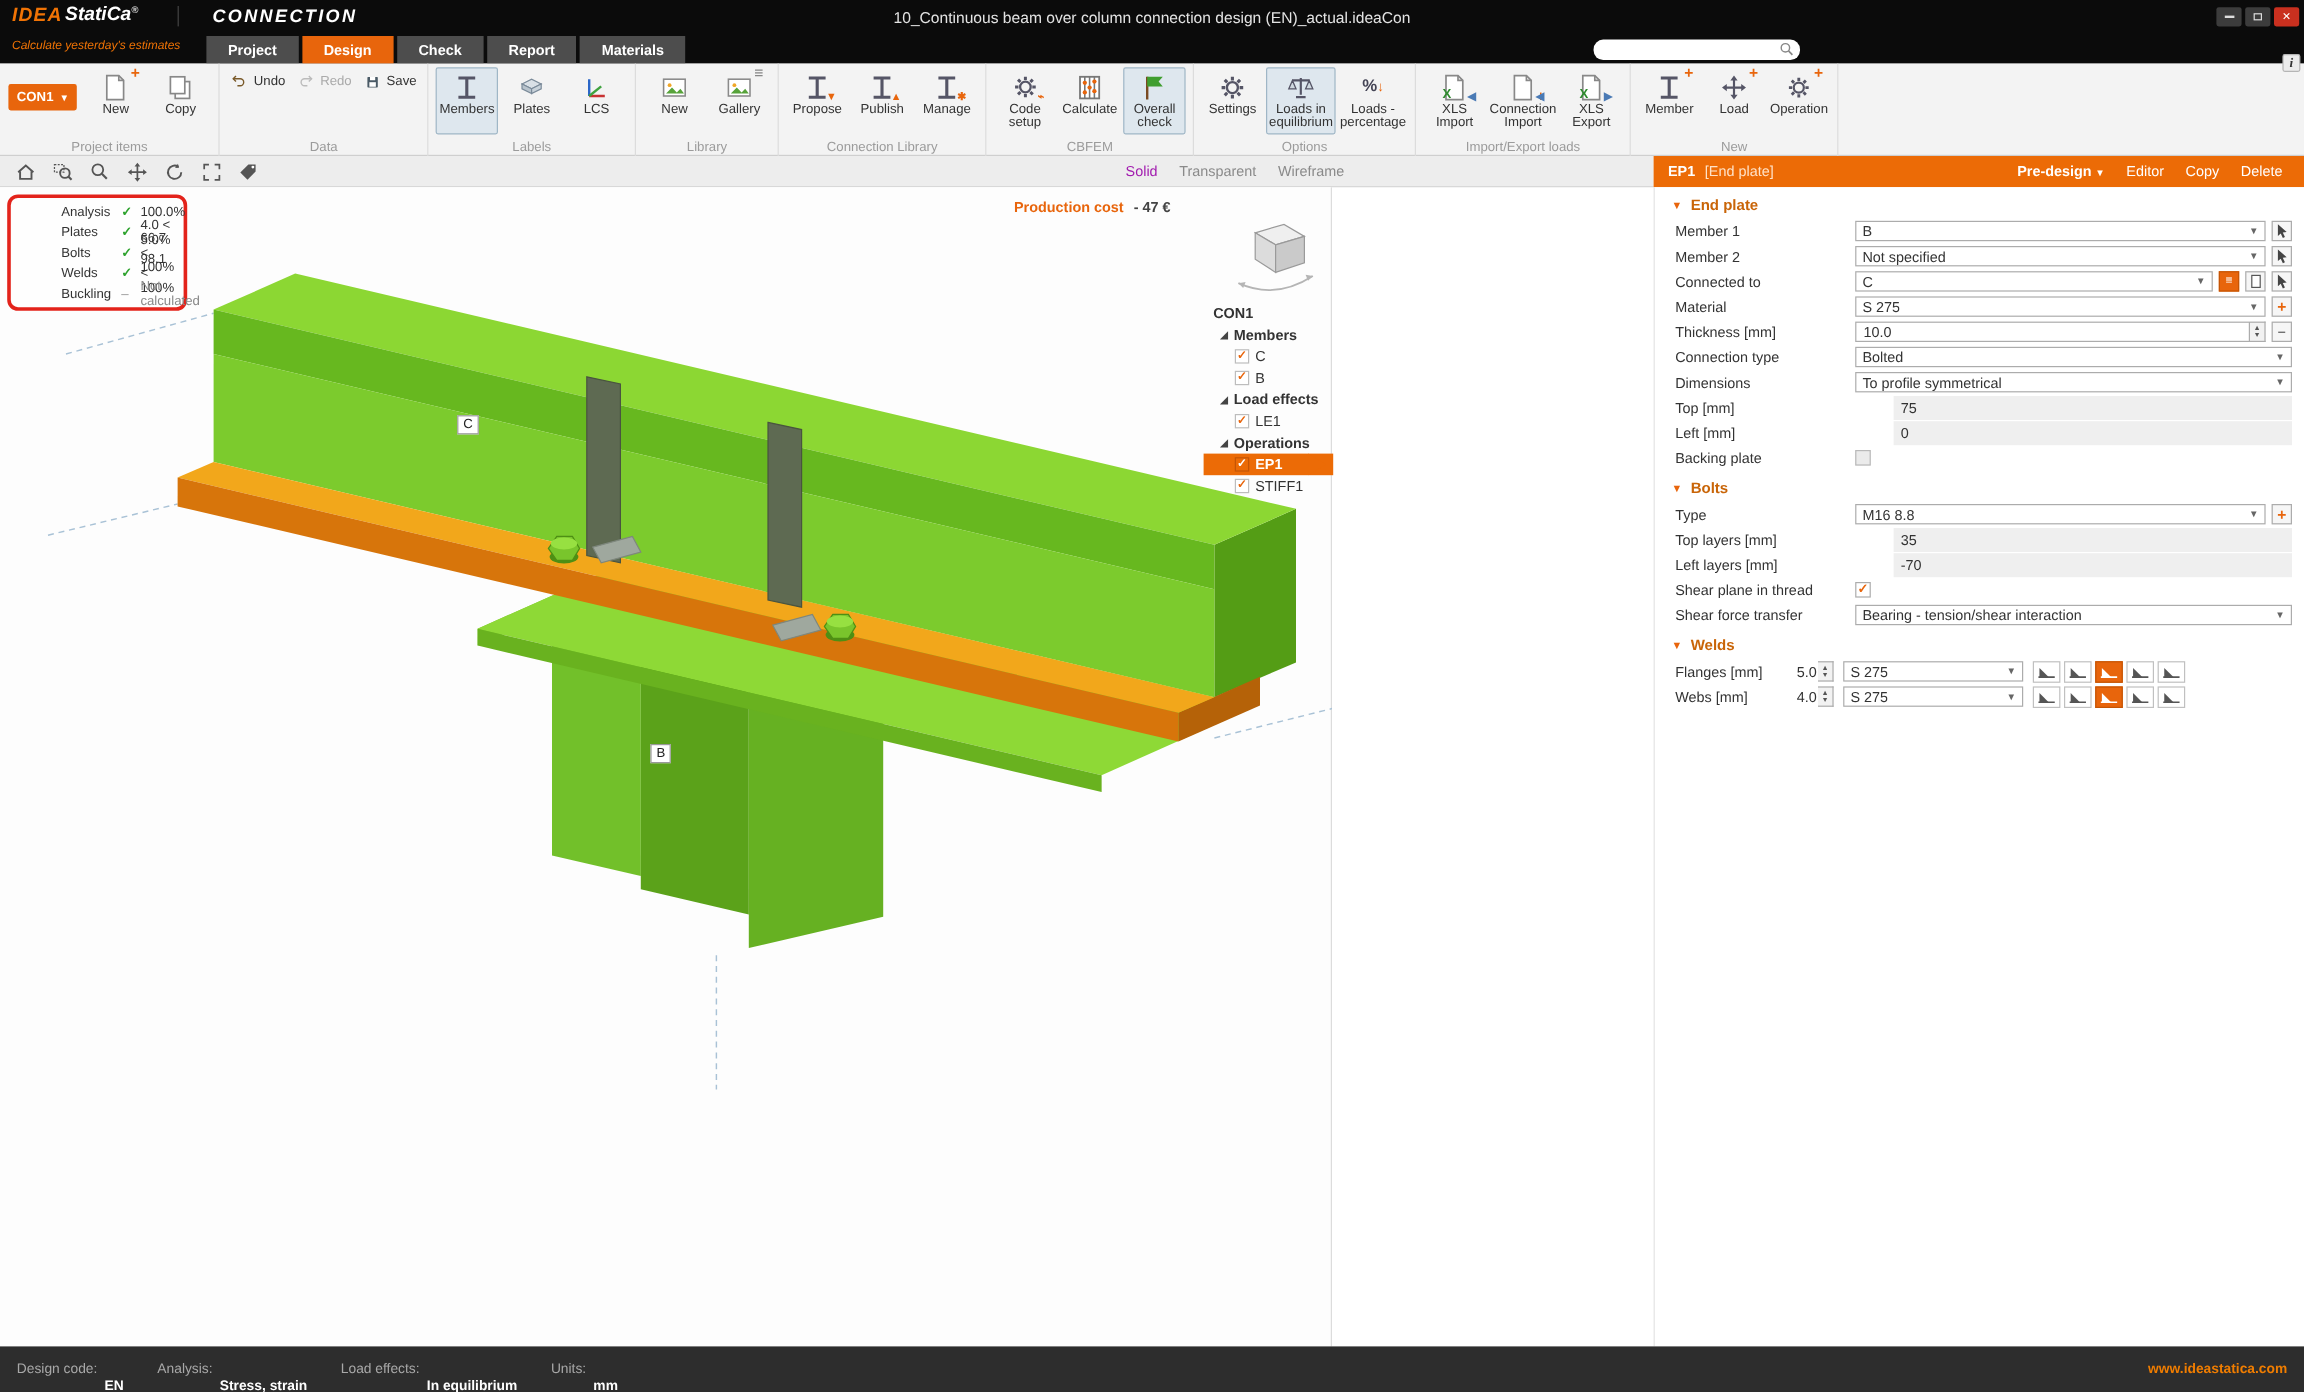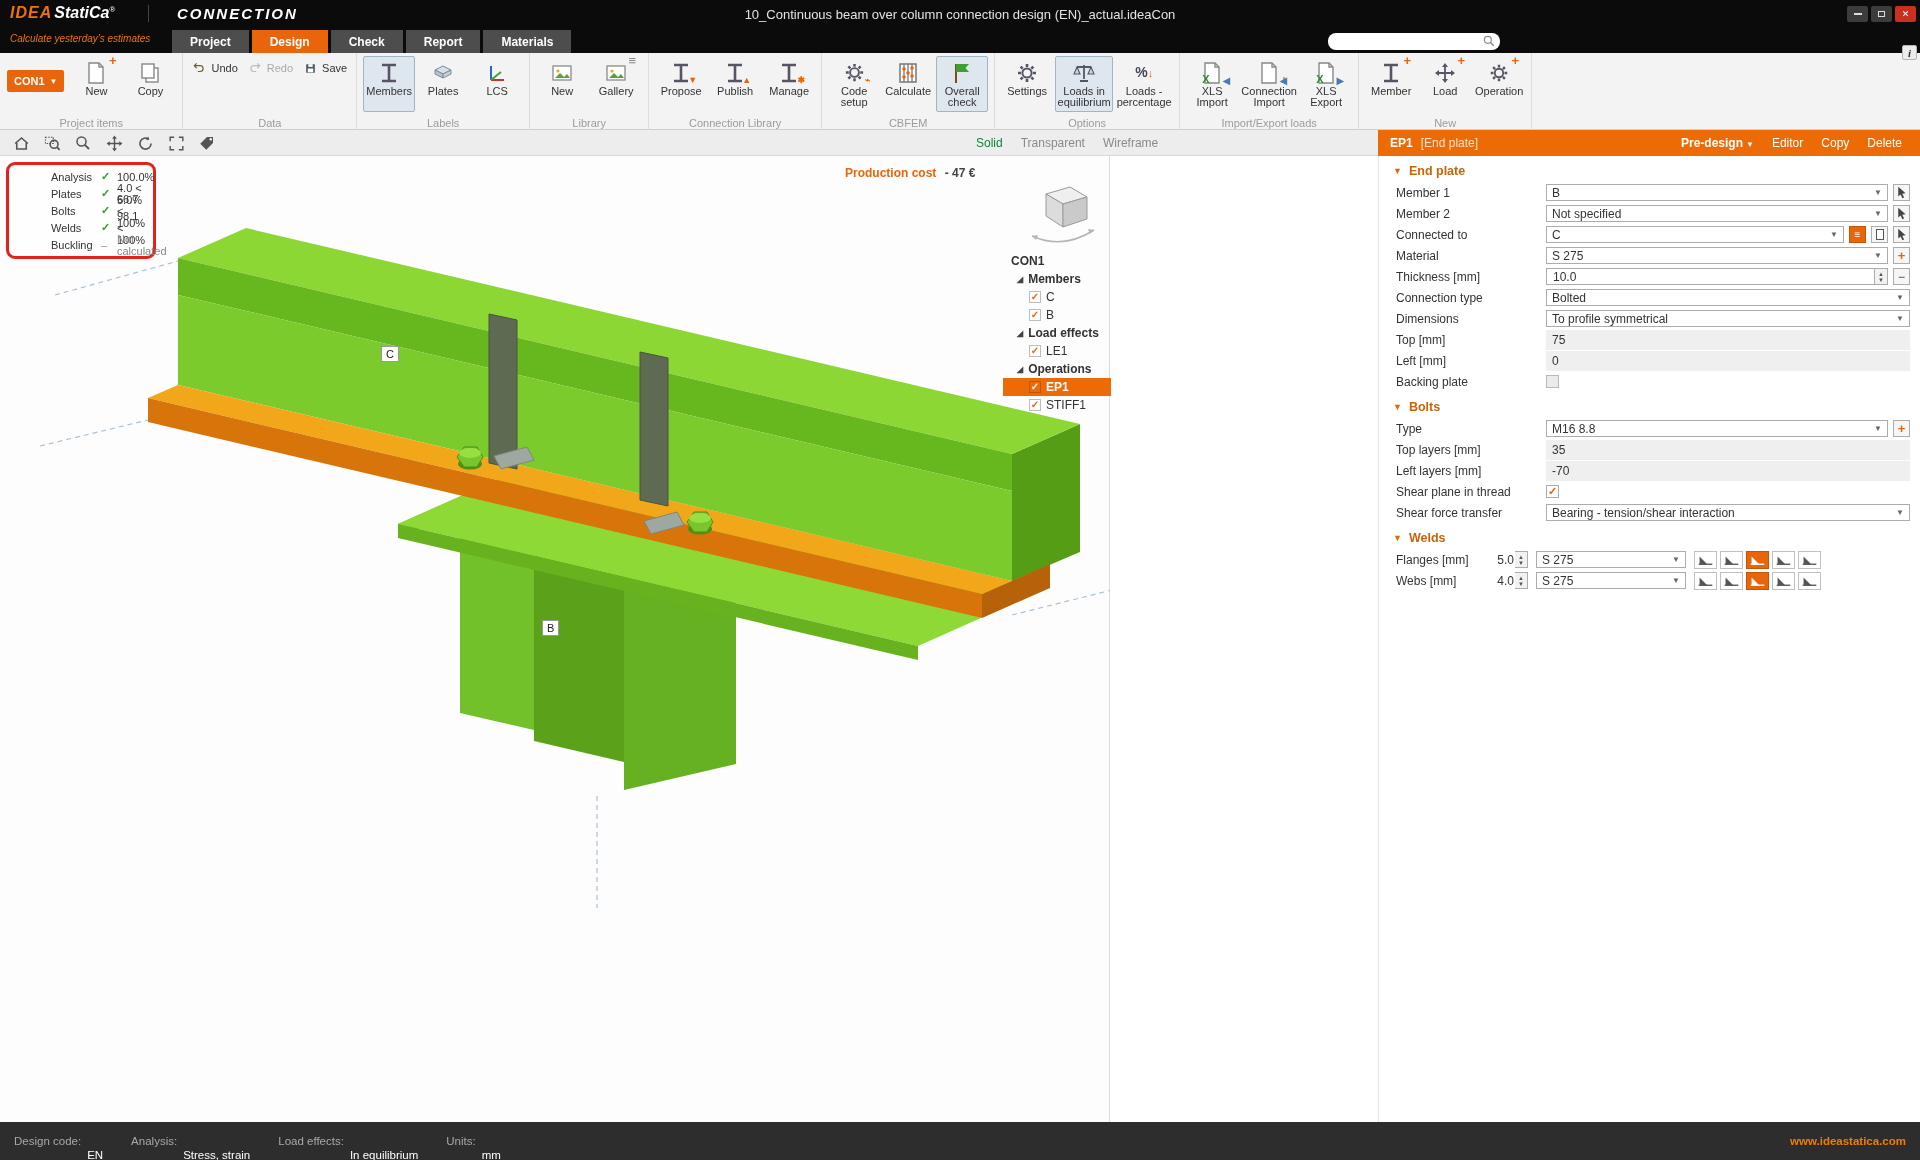--- a/index.html
+++ b/index.html
@@ -50,21 +50,21 @@
   .sbtn .si { width:14px; height:14px; display:flex; align-items:center; justify-content:center; color:#7a5a2a; }
   .sbtn.disabled { color:#aaa; } .sbtn.disabled .si { color:#bbb; }
   .pct-glyph { font-weight:bold; font-size:14px; color:#445; font-style:normal; }
   .pct-glyph small { color:#e8650c; font-size:11px; }
 
   
   .subheader { position:absolute; left:0; top:130px; width:1378px; height:26px; background:#ededed; border-bottom:1px solid #d8d8d8; }
   .vtools { position:absolute; left:10px; top:1px; display:flex; gap:9px; align-items:center; height:24px; }
   .vicon { width:22px; height:22px; color:#555; display:flex; align-items:center; justify-content:center; cursor:default; }
   .modes { position:absolute; left:938px; top:0; height:26px; display:flex; gap:18px; align-items:center; font-size:12px; color:#8a8a8a; }
-  .modes .active { color:#15803d;margin-left:38px; }
+  .modes .active { color:#a21caf; }
   .phead { position:absolute; left:1378px; top:130px; width:542px; height:26px; background:#ec6b06; color:#fff; display:flex; align-items:center; font-size:12px; }
   .phead .code { font-weight:bold; margin-left:12px; }
   .phead .ptype { margin-left:8px; color:#ffe2c8; }
   .phead .sp { flex:1; }
   .phead .hbtn { margin-right:18px; cursor:default; }
   .phead .hbtn.bold { font-weight:bold; }
   .phead .caret { font-size:8px; margin-left:3px; }
 
   
   .viewport { position:absolute; left:0; top:156px; width:1110px; height:966px; background:#fdfdfd; border-right:1px solid #dcdcdc; }
@@ -105,35 +105,35 @@
   .prow { height:21px; display:flex; align-items:center; padding:0 10px 0 17px; }
   .plabel { width:150px; flex:none; color:#333; white-space:nowrap; }
   .plabel.sm { width:92px; }
   .sel { height:17px; border:1px solid #acacac; background:#fff; display:flex; align-items:center; padding:0 5px; flex:1; min-width:0; cursor:default; }
   .sel.fixed { flex:none; width:150px; }
   .sel .caret { margin-left:auto; color:#666; font-size:8px; padding-left:4px; }
   .sel span { overflow:hidden; white-space:nowrap; }
   .mini { width:17px; height:17px; border:1px solid #acacac; background:#f6f6f6; margin-left:5px; display:flex; align-items:center; justify-content:center; flex:none; color:#444; cursor:default; }
   .mini.orangeb { background:#e8650c; border-color:#c55505; color:#fff; font-size:10px; font-weight:bold; }
   .mini .plusg { color:#e8650c; font-weight:bold; font-size:13px; }
-  .flat { height:20px; background:#efefef; flex:1; display:flex; align-items:center; padding:0 6px; }
+  .flat { height:20px; background:#efefef; flex:1; display:flex; align-items:center; padding:0 6px;margin-left:32px; }
   .whitefield { height:17px; background:#fff; border:1px solid #acacac; flex:1; display:flex; align-items:center; padding:0 6px; }
   .stepper { width:13px; height:17px; border:1px solid #acacac; border-left:0; background:#f2f2f2; display:flex; flex-direction:column; align-items:center; justify-content:center; font-size:6px; line-height:6px; color:#555; flex:none; cursor:default; }
   .cb { width:13px; height:13px; border:1px solid #b9b9b9; background:#ebebeb; flex:none; cursor:default; }
   .cb.on { background:#fff; border-color:#acacac; color:#e8650c; font-weight:bold; font-size:11px; line-height:11px; display:flex; align-items:center; justify-content:center; }
   .wval { width:26px; text-align:right; margin-right:1px; }
   .wgap { width:8px; flex:none; }
   .wic { width:23px; height:18px; border:1px solid #c0c0c0; background:#fff; margin-right:3px; display:flex; align-items:center; justify-content:center; color:#555; cursor:default; }
   .wic.active { background:#e8650c; border-color:#c55505; color:#fff; }
   .glyph-plate-v { width:8px; height:11px; border:1px solid #555; background:#fff; }
 
   
   .statusbar { position:absolute; left:0; top:1122px; width:1920px; height:38px; background:#2d2d2d; display:flex; align-items:center; padding:0 14px; font-size:11.5px; }
   .skey { color:#a8a8a8; margin-right:6px; }
-  .sval { color:#fff; font-weight:normal; margin-right:28px;margin-top:27px; }
+  .sval { color:#fff; font-weight:bold; margin-right:28px;margin-top:27px; }
   .slink { margin-left:auto; color:#f07d00; font-weight:bold; }
 </style>
 </head>
 <body>
 
 <svg width="0" height="0" style="position:absolute">
   <defs>
     <symbol id="s-doc" viewBox="0 0 24 24">
         <path d="M5 2h10l4 4v16H5z" fill="#fff" stroke="#888" stroke-width="1.4"></path>
         <path d="M15 2v4h4" fill="none" stroke="#888" stroke-width="1.4"></path>

